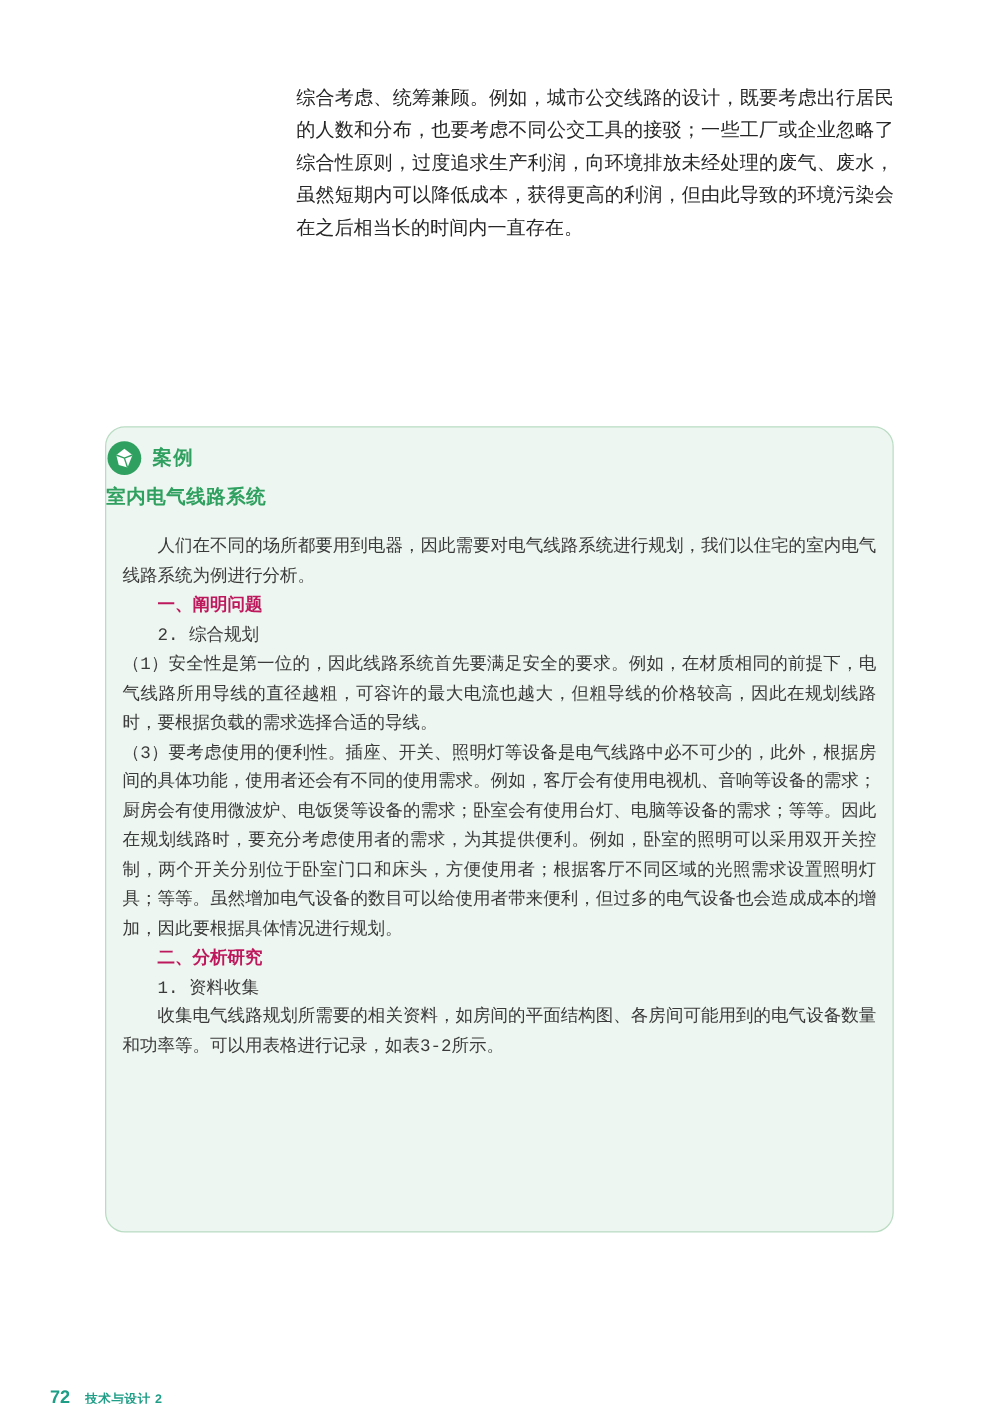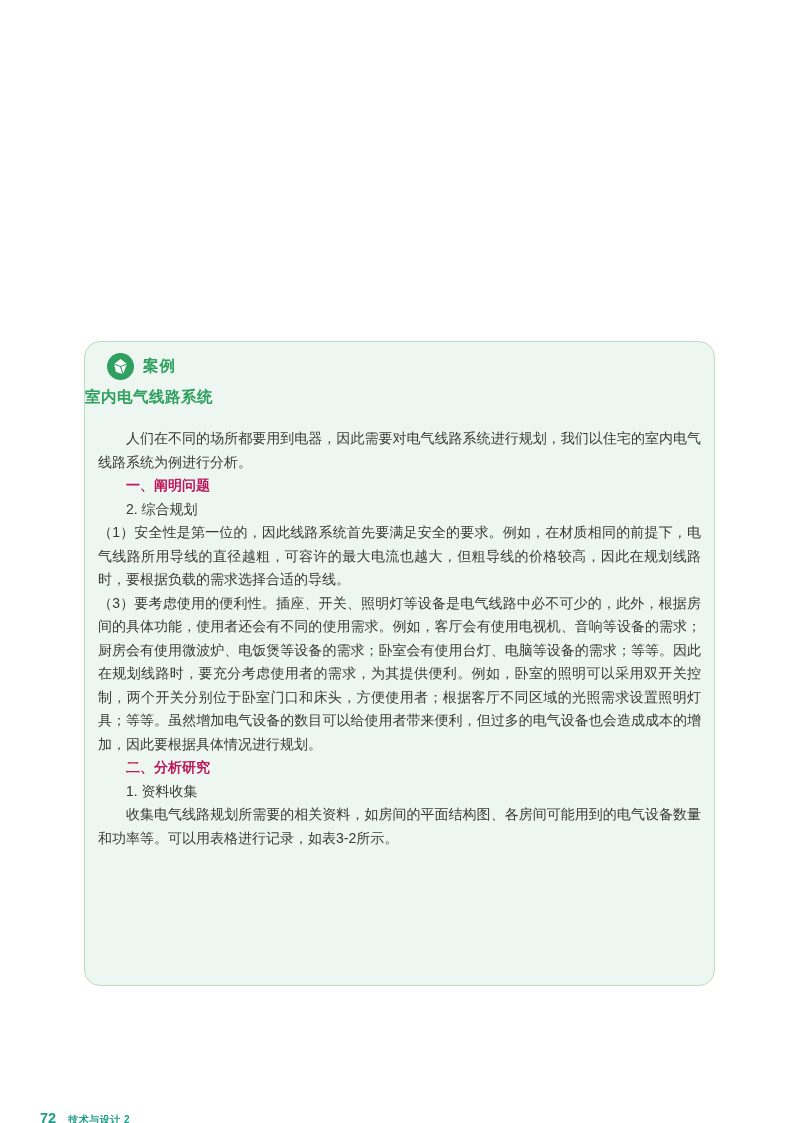--- a/index.html
+++ b/index.html
@@ -39,21 +39,21 @@
     height: 645px;
     box-sizing: border-box;
     background: #edf6f0;
     border: 1.5px solid #b9dcc3;
     border-radius: 16px;
   }
   .case-header {
     display: flex;
     align-items: center;
     gap: 9px;
-    padding: 11px 0 0 22px;
+    padding: 11px 0 0 1px;
   }
   .case-icon {
     width: 27px;
     height: 27px;
     border-radius: 50%;
     background: #2fa05f;
     display: flex;
     align-items: center;
     justify-content: center;
     flex: 0 0 auto;
@@ -71,21 +71,21 @@
     margin-top: 7px;
     letter-spacing: 0.5px;
   }
   .case-body {
     padding: 19px 13px 0 13px;
     font-size: 14px;
     line-height: 23.5px;
     color: #3a3a3a;
     text-align: justify;
   }
-  .case-body p { margin: 0; }
+  .case-body p { margin: 0; font-family: Liberation Mono, monospace; }
   .case-body p.indent { text-indent: 2em; }
   .case-body p.bold { font-weight: bold; color: #be185d; }
 
   
   .footer {
     position: absolute;
     left: 40px;
     top: 1070px;
     display: flex;
     align-items: baseline;
@@ -101,20 +101,21 @@
     font-size: 10px;
     font-weight: bold;
     letter-spacing: 0.5px;
   }
 </style>
 </head>
 <body>
 
 <div class="intro">
   <div>
+      <p>综合考虑、统筹兼顾。例如，城市公交线路的设计，既要考虑出行居民的人数和分布，也要考虑不同公交工具的接驳；一些工厂或企业忽略了综合性原则，过度追求生产利润，向环境排放未经处理的废气、废水，虽然短期内可以降低成本，获得更高的利润，但由此导致的环境污染会在之后相当长的时间内一直存在。</p>
     </div>
 </div>
 
 <div class="case-box">
   <div class="case-header">
     <span class="case-icon">
       <svg width="17" height="17" viewBox="0 0 17 17" aria-hidden="true">
         <polygon points="8.5,1 15,6 11,16 4,14 2,6" fill="#ffffff"></polygon>
         <polyline points="2,6 8.5,8.5 15,6" fill="none" stroke="#2fa05f" stroke-width="1.1"></polyline>
         <line x1="8.5" y1="8.5" x2="11" y2="16" stroke="#2fa05f" stroke-width="1.1"></line>

